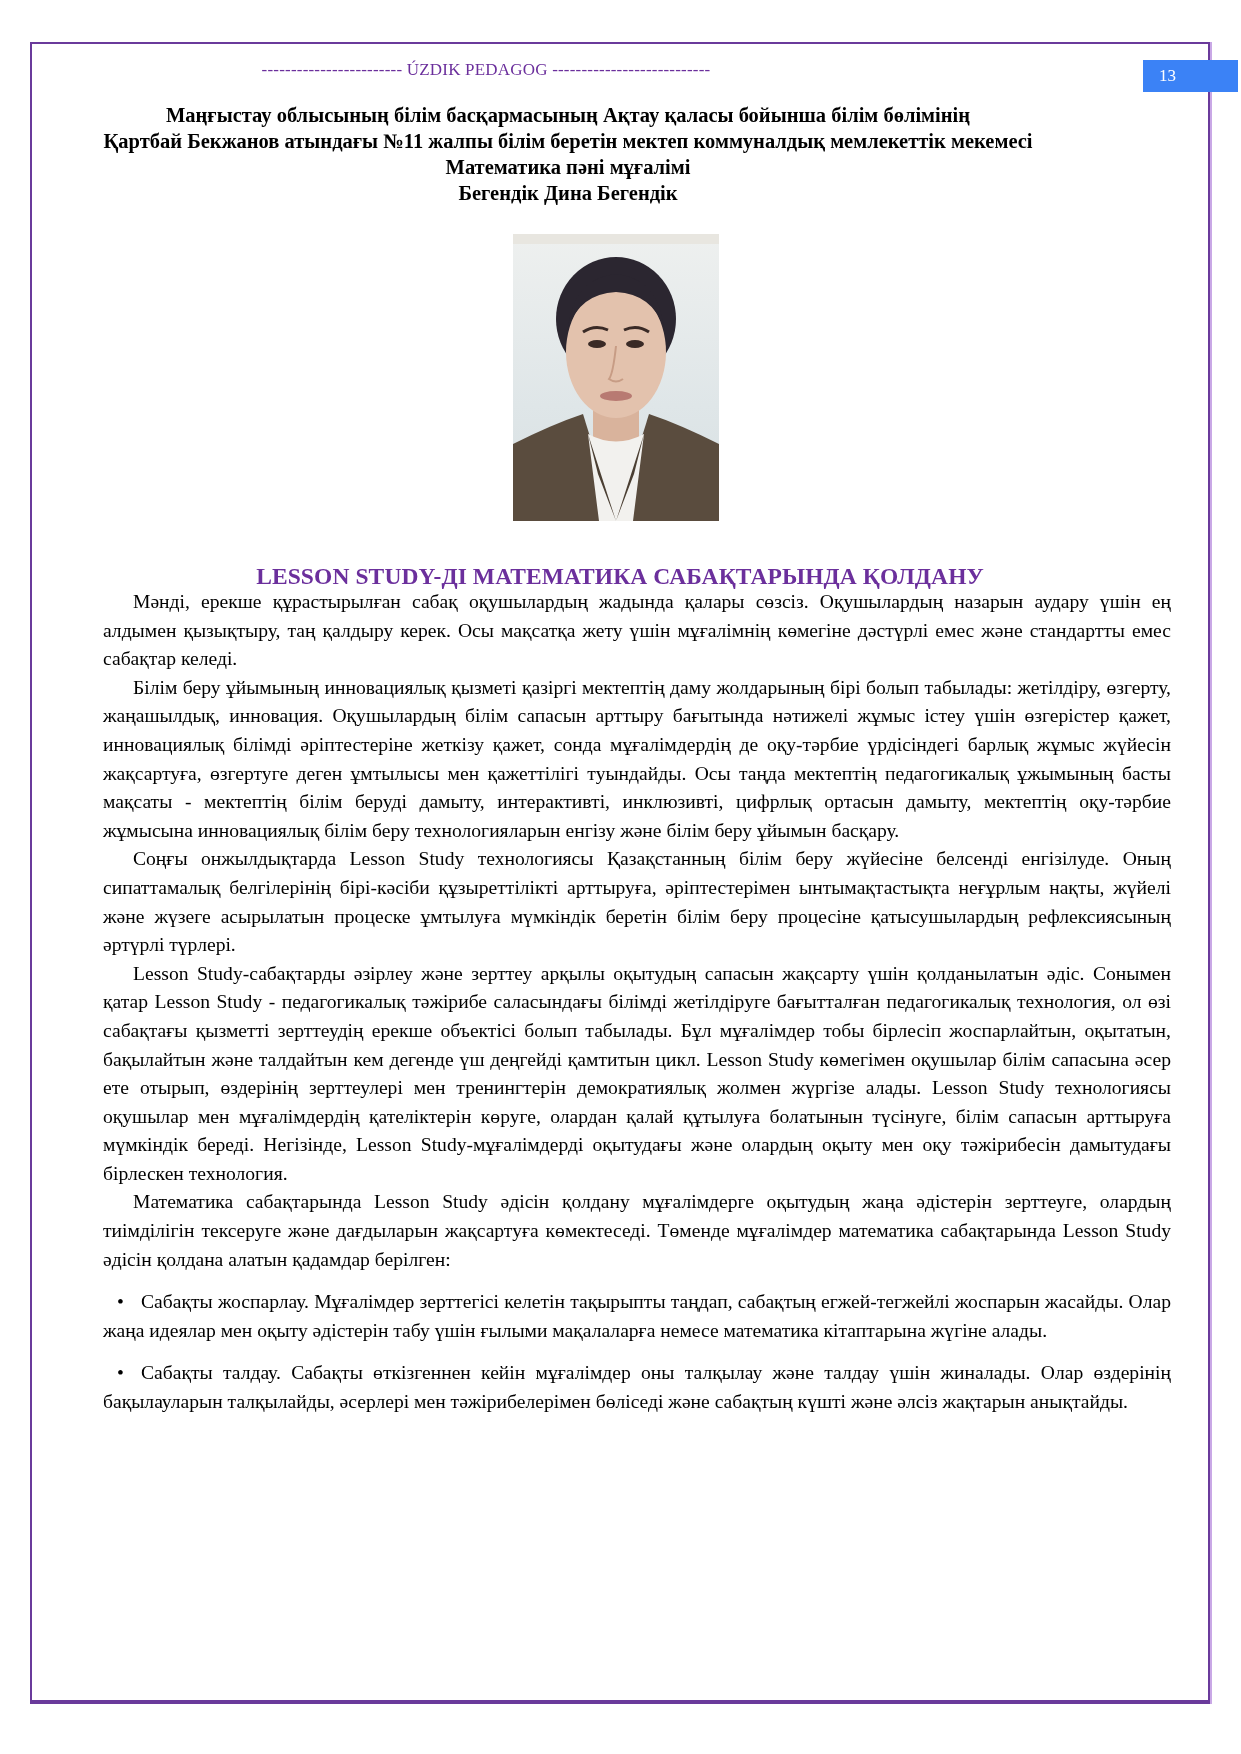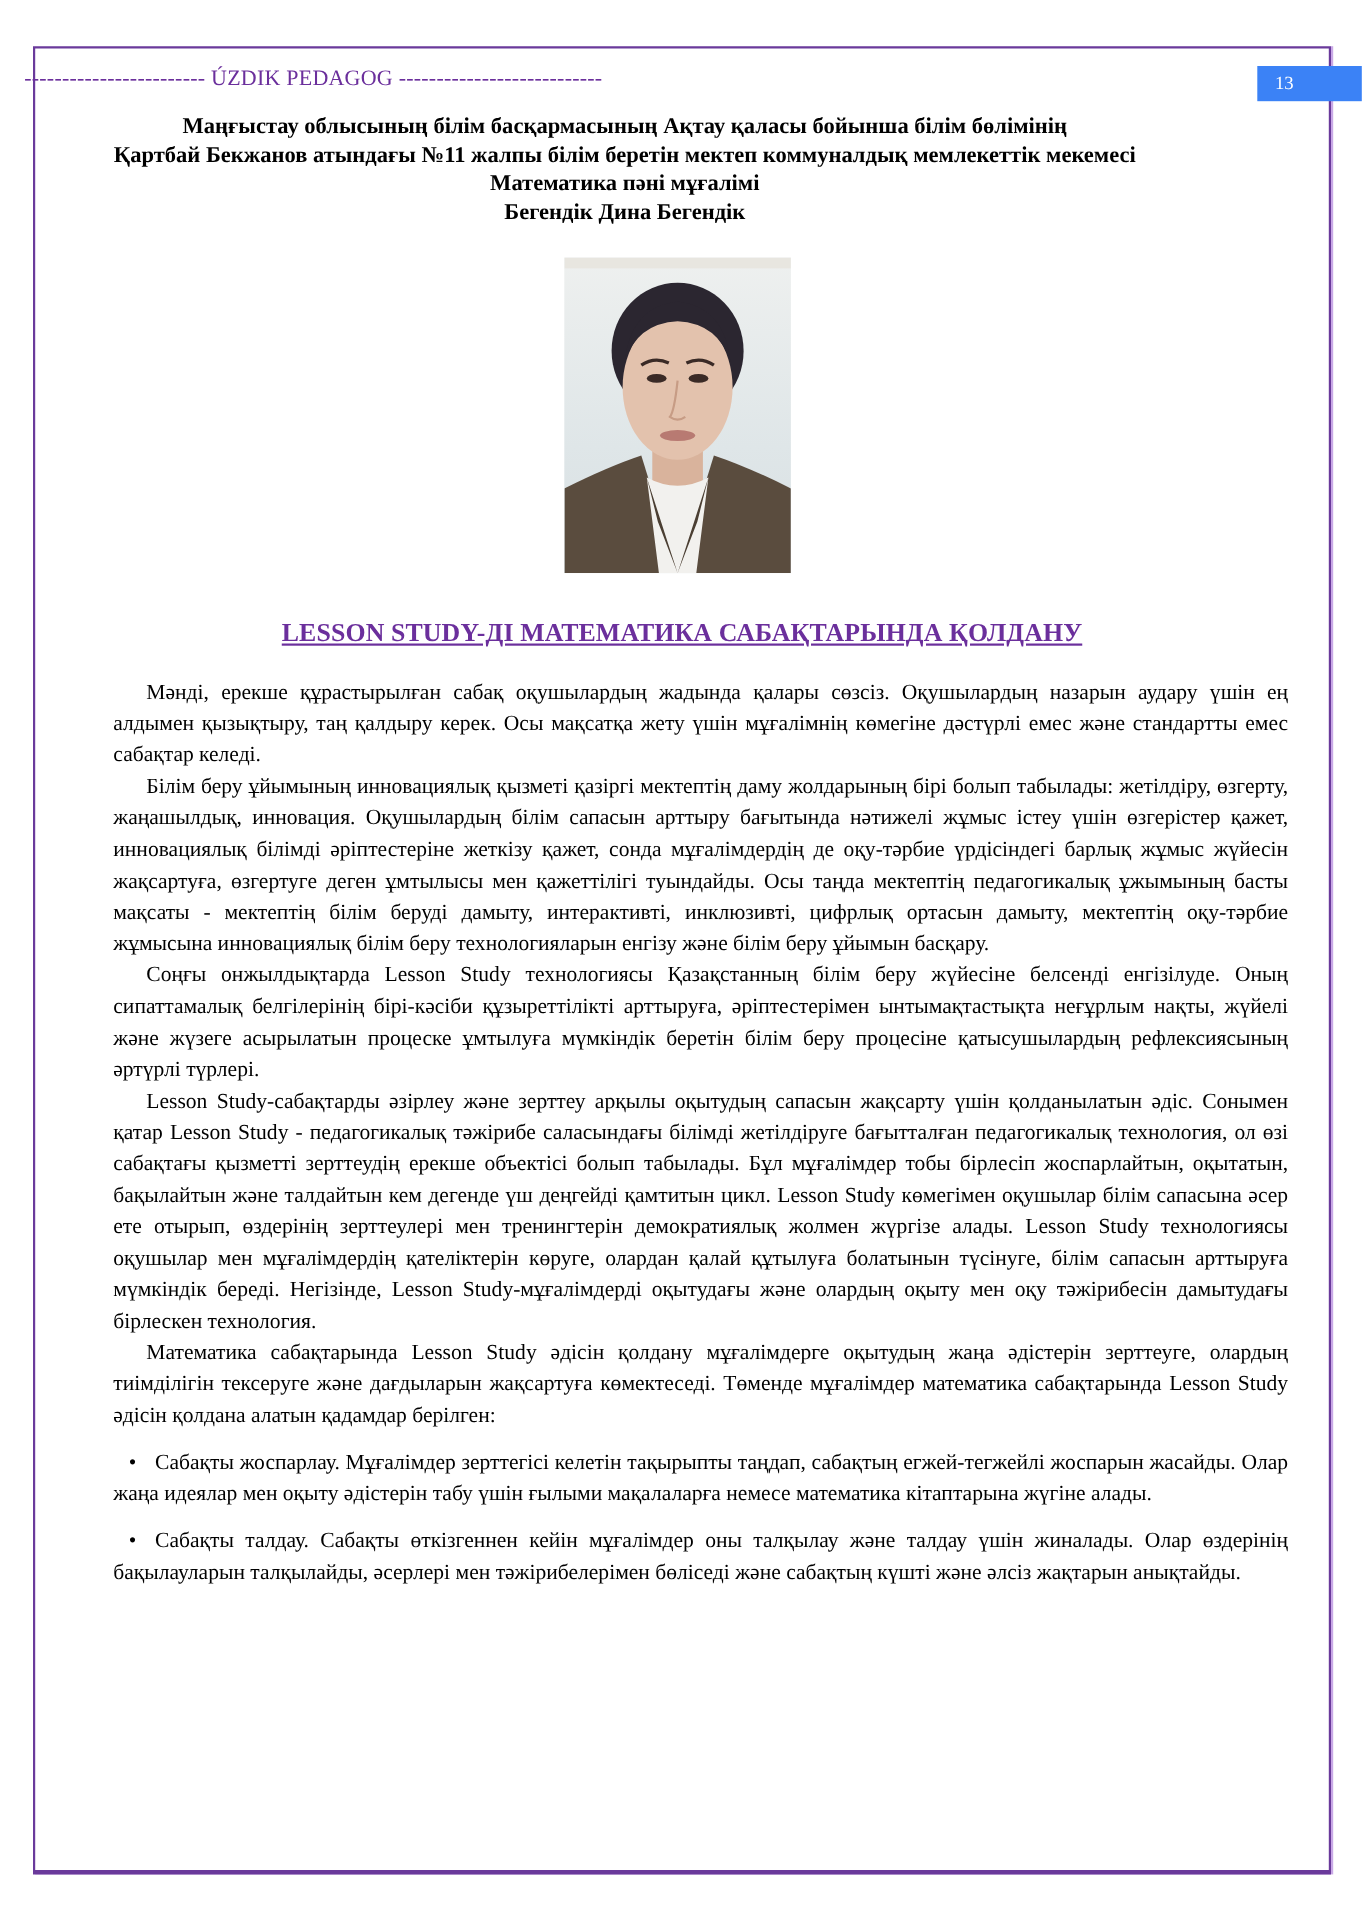--- a/index.html
+++ b/index.html
@@ -10,38 +10,38 @@
       border-bottom: 4px solid #6a3a9b;
       box-shadow: 2px 0 0 #c9a8e6;
       box-sizing: border-box;
     }
     .page-badge {
       position: absolute; left: 1143px; top: 60px; width: 95px; height: 32px;
       background: #3b82f6; color: #ffffff; font-size: 17px;
       display: flex; align-items: center; padding-left: 16px; box-sizing: border-box;
     }
     .header-line {
-      position: absolute; left: 0; top: 60px; width: 950px; 
-      color: #6b2f9c; font-size: 20px; letter-spacing: 0.2px; white-space: nowrap;
+      position: absolute; left: 0; top: 60px; width: 950px; text-align: center;
+      color: #6b2f9c; font-size: 17px; letter-spacing: 0.2px; white-space: nowrap;
       padding-left: 22px; box-sizing: border-box;
     }
     .affil {
       position: absolute; left: 30px; top: 102px; width: 1076px; text-align: center;
       font-weight: bold; font-size: 20.5px; line-height: 26px;
     }
     .photo {
       position: absolute; left: 513px; top: 234px; width: 206px; height: 287px; overflow: hidden;
       background: linear-gradient(180deg, #eef0ef 0%, #dfe6e8 60%, #d7dfe2 100%);
     }
     .title {
       position: absolute; left: 30px; top: 563px; width: 1180px; text-align: center;
-      color: #6b2f9c; font-weight: bold; font-size: 23.5px; letter-spacing: 0.1px; text-decoration: underline;
+      color: #6b2f9c; font-weight: bold; font-size: 23.5px; letter-spacing: 0.1px;
     }
     .body {
-      position: absolute; left: 103px; top: 616px; width: 1068px;
+      position: absolute; left: 103px; top: 588px; width: 1068px;
       font-size: 19.6px; line-height: 28.6px; text-align: justify;
     }
     .body p { margin: 0; text-indent: 30px; }
     .body p.bullet { text-indent: 14px; margin-top: 14px; }
     .bullet-dot { display: inline-block; width: 24px; text-indent: 0; }
   </style>
 </head>
 <body>
 
 <div class="frame"></div>

